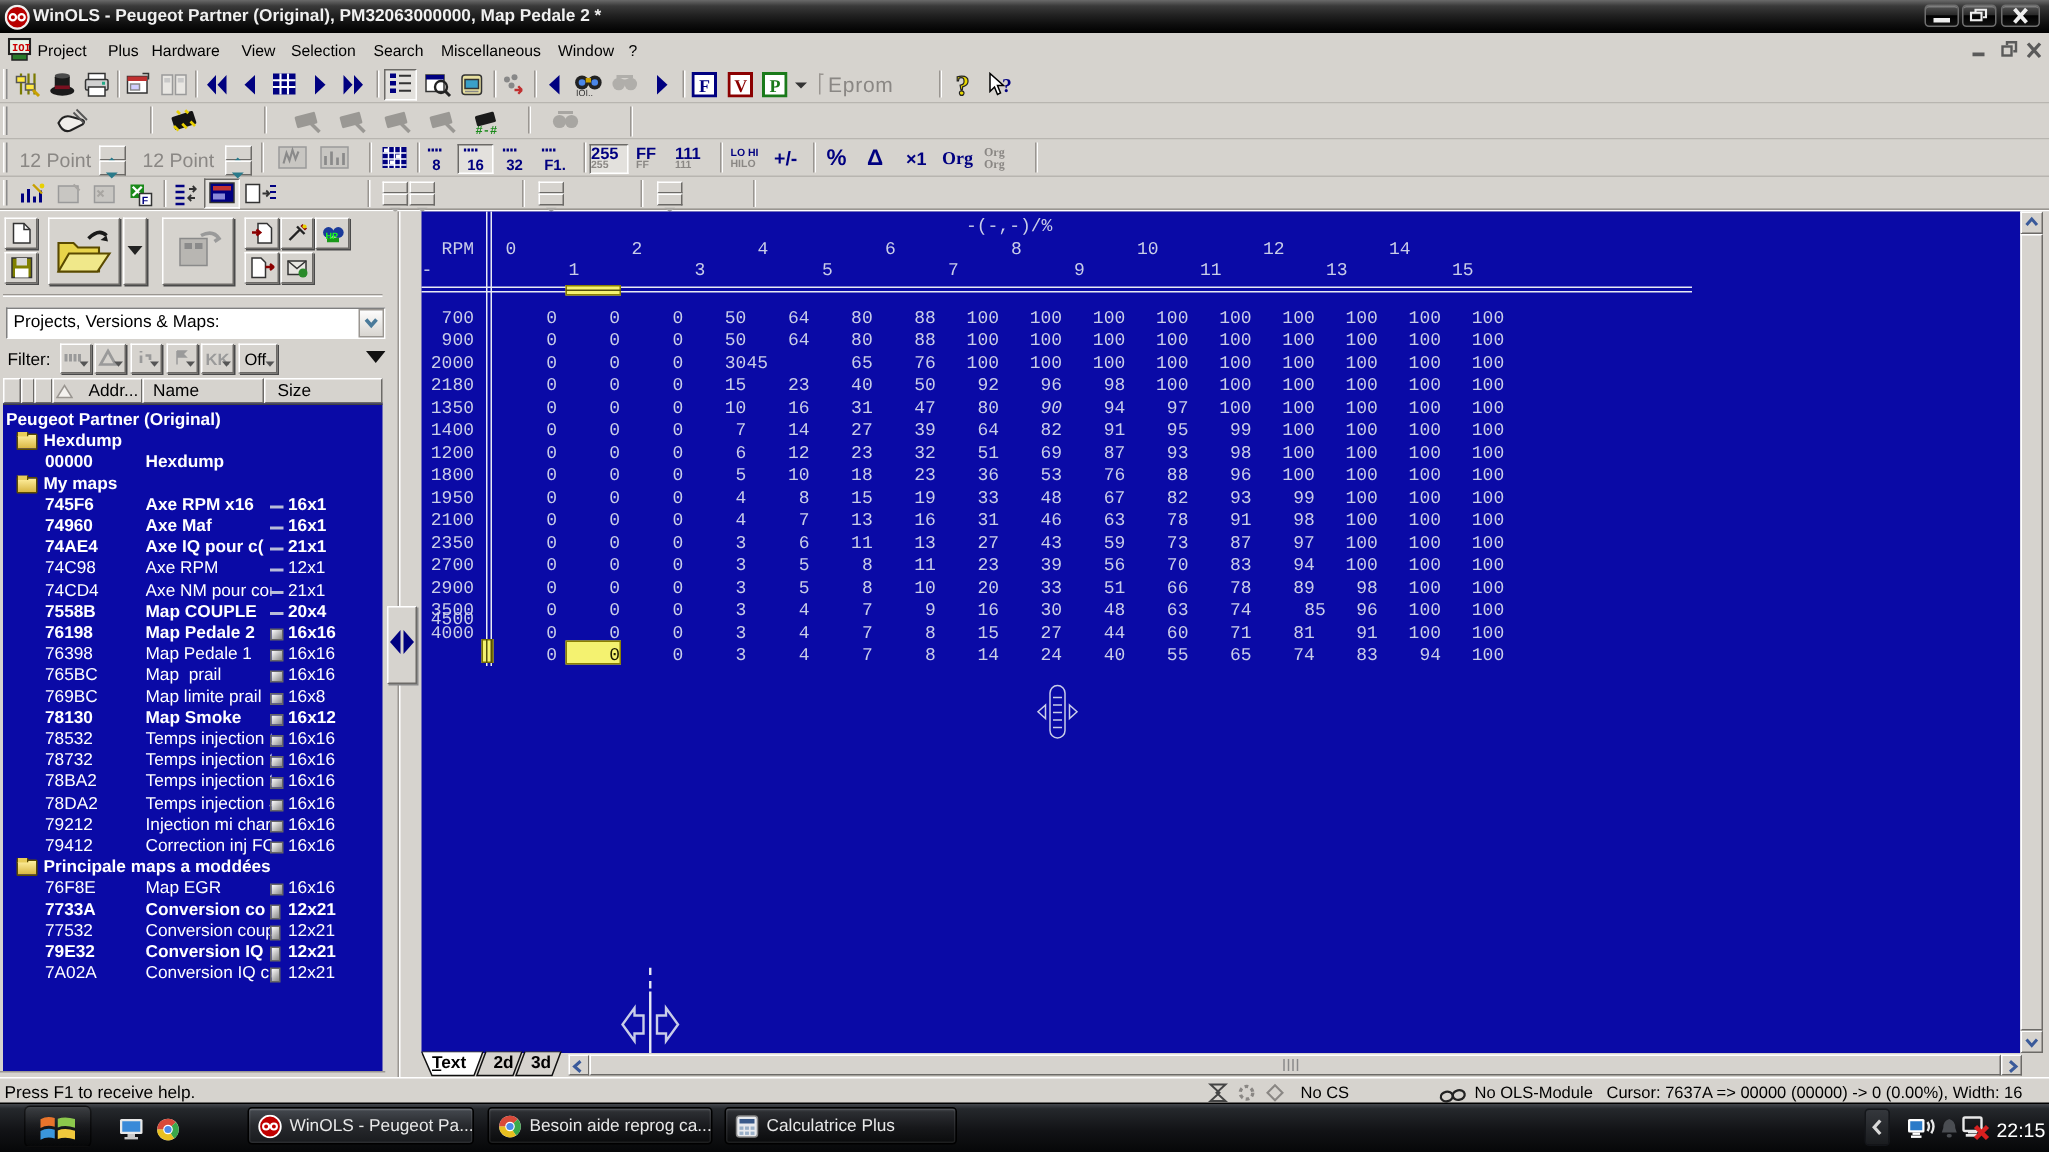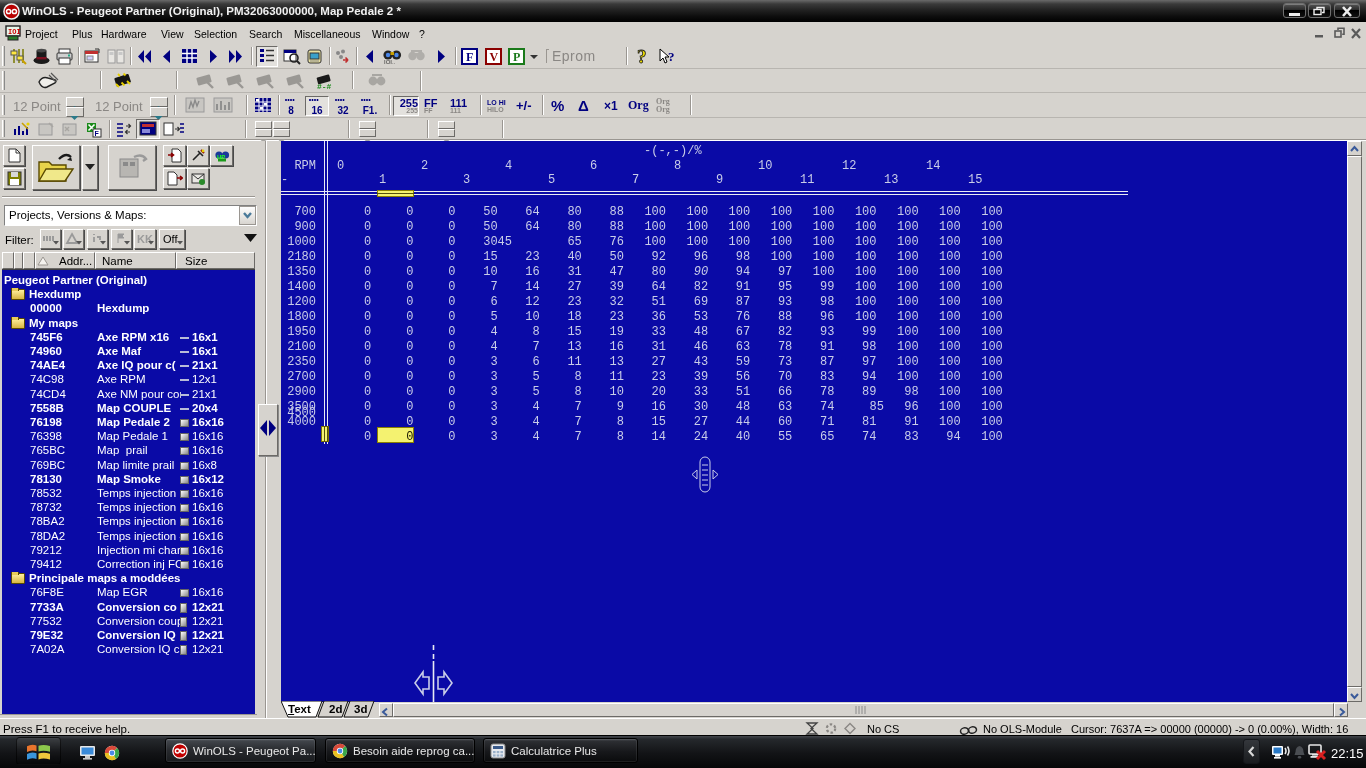--- a/index.html
+++ b/index.html
@@ -269,21 +269,21 @@
 <svg class="a" style="left:335px;top:98px" width="18" height="8">
     <path d="M1 3 v-2 m2.5 2 v-2 m2.5 2 v-2 m2.5 2 v-2" stroke="#000080" stroke-width="1.6"></path>
   </svg>
 <div class="a" style="left:334px;top:105px;width:18px;text-align:center;font:bold 10px 'Liberation Sans';color:#000080;">32</div>
 <svg class="a" style="left:361px;top:98px" width="20" height="8">
     <path d="M1 3 v-2 m2.5 2 v-2 m2.5 2 v-2 m2.5 2 v-2" stroke="#000080" stroke-width="1.6"></path>
   </svg>
 <div class="a" style="left:360px;top:105px;width:20px;text-align:center;font:bold 10px 'Liberation Sans';color:#000080;">F1.</div>
 <div class="sep" style="left:389px;top:95px;height:20px;"></div>
 <div class="btn3d press" style="left:393px;top:96px;width:26px;height:20px;"></div>
-<div class="a" style="left:394px;top:97px;font:bold 11px 'Liberation Sans';color:#000080;text-align:right;width:24px;">255<div style="font-size:7px;color:#8a8784;margin-top:-2px;">255</div></div>
+<div class="a" style="left:394px;top:97px;font:bold 11px 'Liberation Sans';color:#000080;text-align:left;width:24px;">255<div style="font-size:7px;color:#8a8784;margin-top:-2px;">255</div></div>
 <div class="a" style="left:424px;top:97px;font:bold 11px 'Liberation Sans';color:#000080;">FF<div style="font-size:7px;color:#8a8784;margin-top:-2px;">FF</div></div>
 <div class="a" style="left:450px;top:97px;font:bold 11px 'Liberation Sans';color:#000080;">111<div style="font-size:7px;color:#8a8784;margin-top:-2px;">111</div></div>
 <div class="sep" style="left:480px;top:95px;height:20px;"></div>
 <div class="a" style="left:487px;top:99px;font:bold 7px 'Liberation Sans';color:#000080;line-height:7px;">LO HI<br><span style="color:#8a8784">HILO</span></div>
 <div class="a" style="left:516px;top:98px;font:bold 13px 'Liberation Sans';color:#000080;">+/-</div>
 <div class="sep" style="left:542px;top:95px;height:20px;"></div>
 <div class="a" style="left:551px;top:97px;font:bold 15px 'Liberation Sans';color:#000080;">%</div>
 <div class="a" style="left:578px;top:97px;font:bold 15px 'Liberation Sans';color:#000080;">Δ</div>
 <div class="a" style="left:604px;top:99px;font:bold 12px 'Liberation Sans';color:#000080;">×1</div>
 <div class="a" style="left:628px;top:98px;font:bold 12px 'Liberation Serif';color:#000080;">Org</div>
@@ -692,21 +692,21 @@
 <div class="cell" style="left:581.9px;top:219.5px;">88</div>
 <div class="cell" style="left:624.0px;top:219.5px;">100</div>
 <div class="cell" style="left:666.1px;top:219.5px;">100</div>
 <div class="cell" style="left:708.2px;top:219.5px;">100</div>
 <div class="cell" style="left:750.3px;top:219.5px;">100</div>
 <div class="cell" style="left:792.4px;top:219.5px;">100</div>
 <div class="cell" style="left:834.5px;top:219.5px;">100</div>
 <div class="cell" style="left:876.6px;top:219.5px;">100</div>
 <div class="cell" style="left:918.7px;top:219.5px;">100</div>
 <div class="cell" style="left:960.8px;top:219.5px;">100</div>
-<div class="cell" style="left:280px;top:234.5px;width:36px;">1000</div>
+<div class="cell" style="left:280px;top:234.5px;width:36px;">2000</div>
 <div class="cell" style="left:329.3px;top:234.5px;">0</div>
 <div class="cell" style="left:371.4px;top:234.5px;">0</div>
 <div class="cell" style="left:413.5px;top:234.5px;">0</div>
 <div class="cell" style="left:455.6px;top:234.5px;">30</div>
 <div class="cell" style="left:470px;top:234.5px;">45</div>
 <div class="cell" style="left:539.8px;top:234.5px;">65</div>
 <div class="cell" style="left:581.9px;top:234.5px;">76</div>
 <div class="cell" style="left:624.0px;top:234.5px;">100</div>
 <div class="cell" style="left:666.1px;top:234.5px;">100</div>
 <div class="cell" style="left:708.2px;top:234.5px;">100</div>

